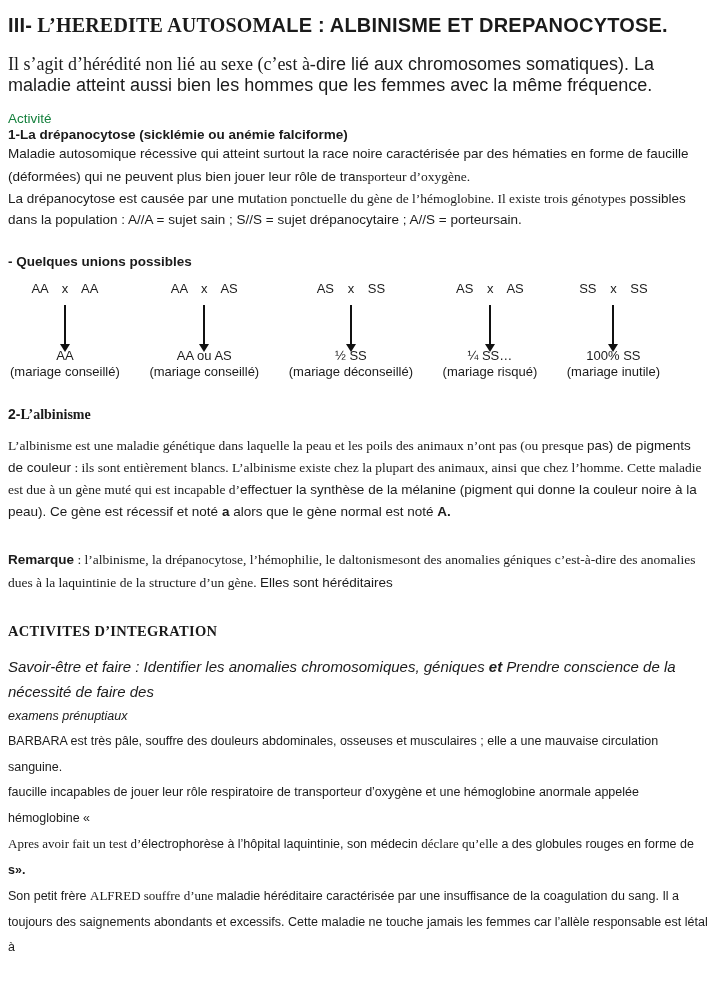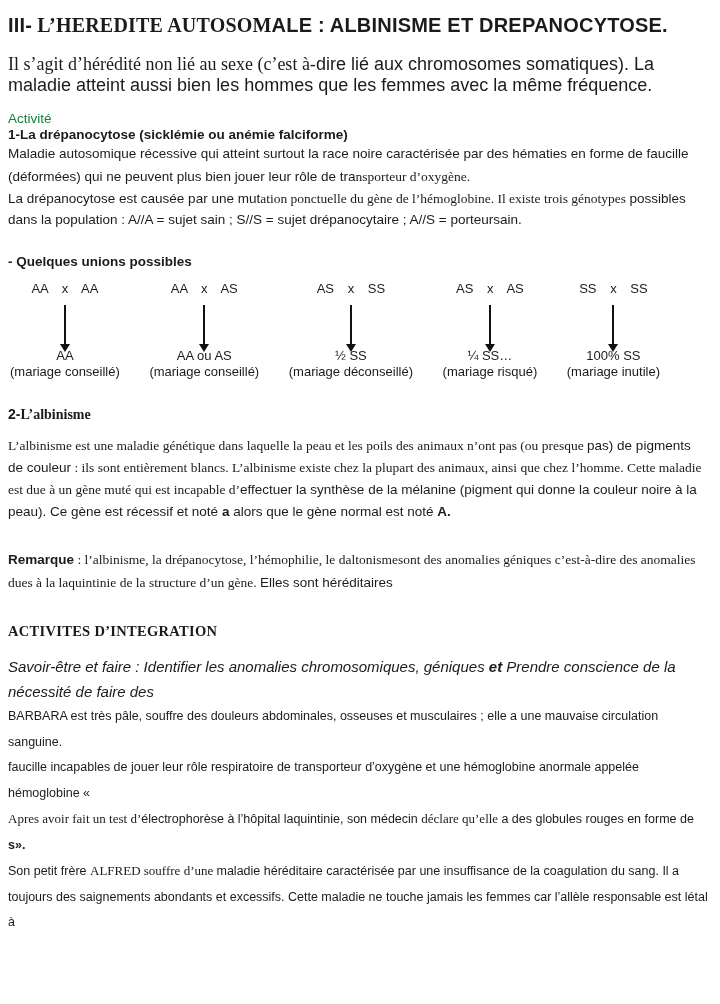--- a/index.html
+++ b/index.html
@@ -99,20 +99,21 @@
 
   <h2 class="albi-h"><span class="sans">2-</span><span class="serif">L’albinisme</span></h2>
 
   <p class="albi-p"><span class="serif">L’albinisme est une maladie génétique dans laquelle la peau et les poils des animaux n’ont pas (ou presque </span><span class="sans">pas) de pigments de couleur</span><span class="serif"> : ils sont entièrement blancs. L’albinisme existe chez la plupart des animaux, ainsi que chez l’homme. Cette maladie est due à un gène muté qui est incapable d’</span><span class="sans">effectuer la synthèse de la mélanine (pigment qui donne la couleur noire à la peau). Ce gène est récessif et noté </span><span class="sans b">a</span><span class="sans"> alors que le gène normal est noté </span><span class="sans b">A.</span></p>
 
   <p class="remarque"><span class="sans b">Remarque</span><span class="serif"> : l’albinisme, la drépanocytose, l’hémophilie, le daltonismesont  des anomalies géniques c’est-à-dire des  anomalies dues à la laquintinie de la structure d’un gène. </span><span class="sans">Elles sont héréditaires</span></p>
 
   <h3 class="integ-h"><span>ACTIVITES D’INTEGRATION</span></h3>
 
   <p class="savoir i sans"><span>Savoir-être et faire : Identifier les anomalies chromosomiques, géniques </span><span class="b">et</span><span> Prendre conscience de la nécessité de faire des</span></p>
+  <p class="narrow-line i sans"><span>examens prénuptiaux</span></p>
 
   <div class="scan-block">
     <p><span class="sans">BARBARA est très pâle, souffre des douleurs abdominales, osseuses et musculaires ; elle  a une mauvaise circulation sanguine.</span></p>
     <p><span class="sans">faucille incapables de jouer leur rôle respiratoire de  transporteur d’oxygène et  une hémoglobine anormale appelée hémoglobine «</span></p>
     <p><span class="serif-sm">Apres avoir fait un test d’</span><span class="sans">électrophorèse à l’hôpital laquintinie, son médecin </span><span class="serif-sm"> déclare qu’elle </span><span class="sans">a des globules rouges en forme de</span></p>
     <p><span class="sans b">s».</span></p>
   </div>
 
   <div class="scan-block">
     <p><span class="sans">Son petit frère </span><span class="serif-sm">ALFRED souffre d’une </span><span class="sans">maladie héréditaire caractérisée par une insuffisance de la coagulation du sang. Il a</span></p>

